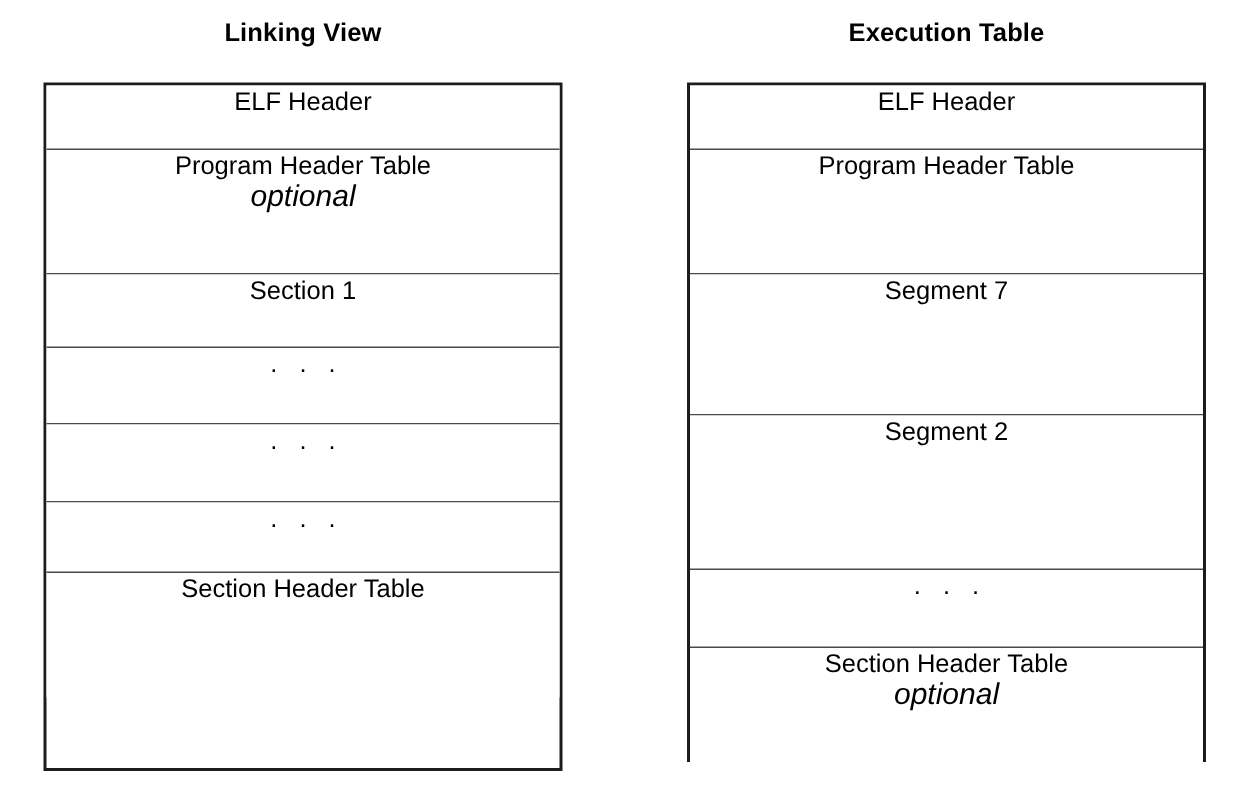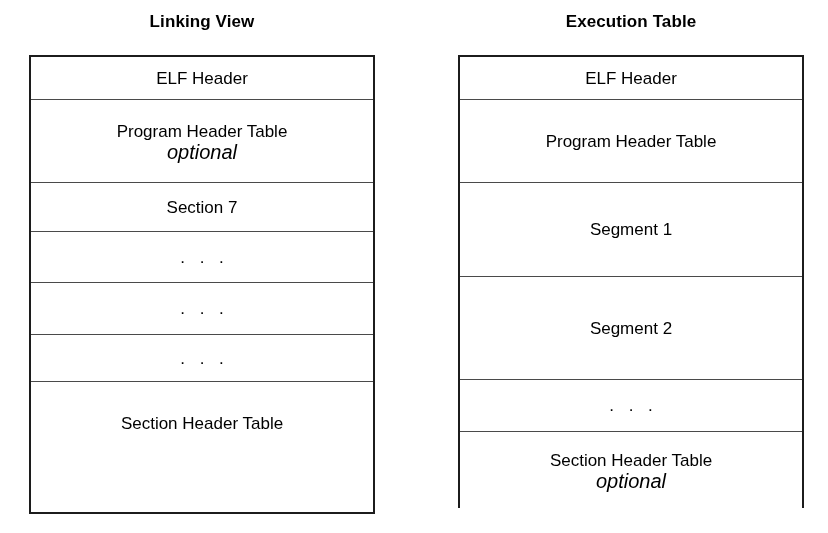--- a/index.html
+++ b/index.html
@@ -40,21 +40,20 @@
   #linking-box  { left: 29px;  top: 55px; width: 346px; height: 459px; }
   #execution-box{ left: 458px; top: 55px; width: 346px; height: 453px; }
 
   .row {
     position: relative;
     box-sizing: border-box;
     border-bottom: 1.5px solid #4a4a4a;
     display: flex;
     flex-direction: column;
     align-items: center;
-    justify-content: center;
     background: #ffffff;
     overflow: hidden;
   }
   .row:last-child { border-bottom: none; }
 
   .row-label {
     font-size: 17px;
     line-height: 21px;
     text-align: center;
     white-space: nowrap;
@@ -86,21 +85,21 @@
 
   <div class="table-box" id="linking-box">
       <div class="row" style="height: 43px;">
         <div class="row-label">ELF Header</div>
       </div>
       <div class="row" style="height: 83px;">
         <div class="row-label">Program Header Table</div>
         <div class="row-sub">optional</div>
       </div>
       <div class="row" style="height: 49px;">
-        <div class="row-label">Section 7</div>
+        <div class="row-label">Section 1</div>
       </div>
       <div class="row" style="height: 51px;">
         <div class="ellipsis">. . .</div>
       </div>
       <div class="row" style="height: 52px;">
         <div class="ellipsis">. . .</div>
       </div>
       <div class="row" style="height: 47px;">
         <div class="ellipsis">. . .</div>
       </div>
@@ -112,21 +111,21 @@
   <div class="view-title" id="execution-title">Execution Table</div>
 
   <div class="table-box" id="execution-box">
       <div class="row" style="height: 43px;">
         <div class="row-label">ELF Header</div>
       </div>
       <div class="row" style="height: 83px;">
         <div class="row-label">Program Header Table</div>
       </div>
       <div class="row" style="height: 94px;">
-        <div class="row-label">Segment 1</div>
+        <div class="row-label">Segment 7</div>
       </div>
       <div class="row" style="height: 103px;">
         <div class="row-label">Segment 2</div>
       </div>
       <div class="row" style="height: 52px;">
         <div class="ellipsis">. . .</div>
       </div>
       <div class="row" style="height: 76px;">
         <div class="row-label">Section Header Table</div>
         <div class="row-sub">optional</div>

